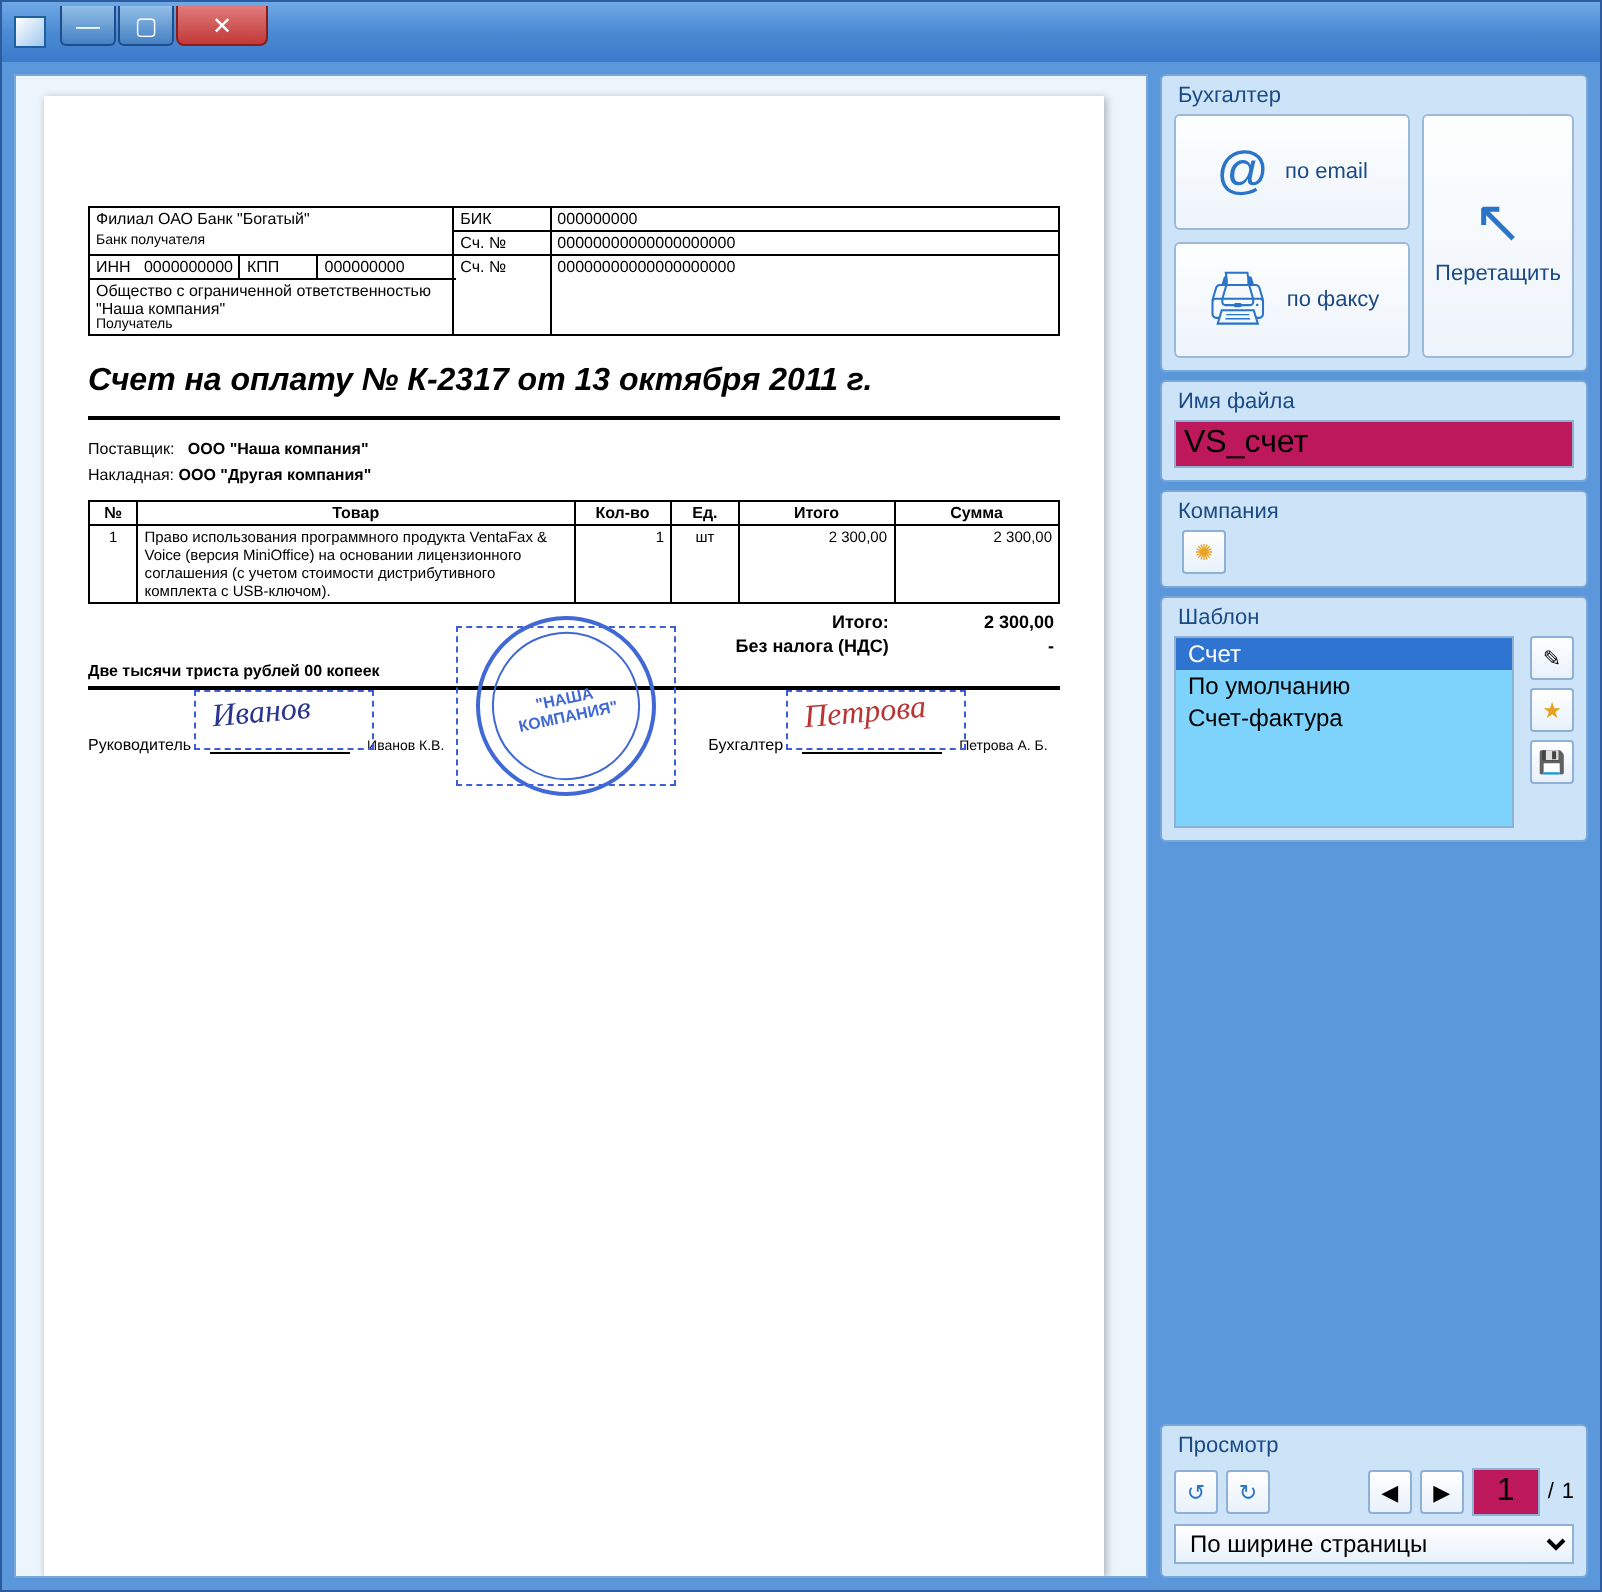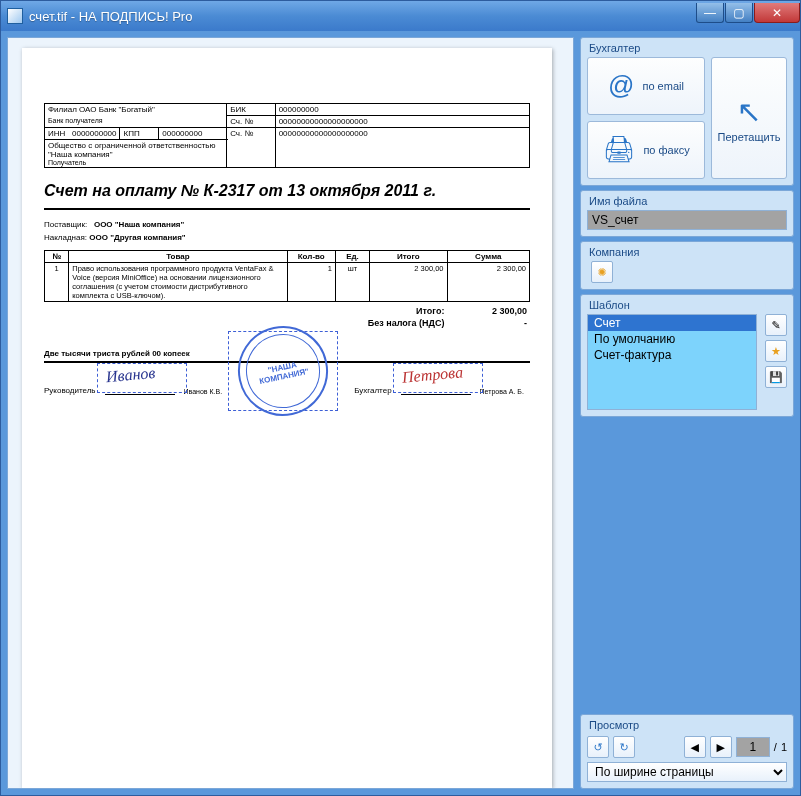--- a/index.html
+++ b/index.html
@@ -79,21 +79,21 @@
 .hline { border-top:2px solid #000; margin:6px 0 8px;}
 .dtitle { font-size:16px; font-weight:bold; margin: 14px 0 8px; font-style: italic;}
 .suprow { font-size:8px; padding: 2px 0;}
 .suprow b{ font-weight:bold;}
 .items th{ text-align:center; font-weight:bold; font-size:8px;}
 .items td{ font-size:7.5px;}
 .rt { text-align:right;}
 .ct { text-align:center;}
 .totrow td{ border:none; font-size:9px;}
 .totbold{ font-weight:bold;}
-.amountwords{ font-size:8px; font-weight:bold; margin-top:20px;}
+.amountwords{ font-size:8px; font-weight:bold; margin-top:2px;}
 .sigline { margin-top:18px; font-size:8px; display:flex; align-items:flex-end; gap:6px;}
 .sigbox {
   border:1.5px dashed #3d5fd6;
   display:inline-block;
   position: relative;
   padding: 4px 8px;
 }
 .sigbox.small { width:90px; height:30px;}
 .sigbox.med { width:110px; height:80px;}
 .sigscribble { position:absolute; top:2px; left:8px; font-family: cursive; font-size:16px; color:#29358f; font-style:italic; transform: rotate(-5deg);}
@@ -129,21 +129,21 @@
   font-size:11px; color:#1a4a86;
   padding:6px 2px;
   min-height:58px;
   cursor:pointer;
 }
 .bigbtn.stack { flex-direction:column; }
 .bigbtn .bicon { font-size:26px; margin-bottom:2px; color:#2a75c7;}
 .bigbtn .brow { display:flex; align-items:center; gap:8px;}
 .lefthalf { display:flex; flex-direction:column; gap:6px; flex:1;}
 .txtinput {
-  width:100%; border:1px solid #8fb1d6; background:#a3a3a3; padding:2px 4px; font-size:12px; color:#000;
+  width:100%; border:1px solid #8fb1d6; background:#be185d; padding:2px 4px; font-size:16px; color:#000;
 }
 .combo { display:flex; }
 .combo select {
   flex:1; border:1px solid #8fb1d6; background:linear-gradient(#fff,#e8f1fb); padding:1px 3px; font-size:12px;
 }
 .sqbtn {
   width:22px; height:22px; margin-left:4px;
   border:1px solid #8fb1d6; background:linear-gradient(#fff,#e8f1fb);
   display:flex;align-items:center;justify-content:center; cursor:pointer;
   border-radius:2px;
@@ -160,21 +160,20 @@
 .viewer-ctrls .sqbtn{ margin-left:0;}
 .pgnum { width:34px; text-align:center;}
 .gap { flex:1; }
 </style>
 </head>
 <body>
 
 <div class="window">
   <div class="titlebar">
     <div class="app-icon"></div>
-    <div class="title-text">счет.tif - НА ПОДПИСЬ! Pro</div>
     <div class="winbtns">
       <div class="winbtn min">—</div>
       <div class="winbtn max">▢</div>
       <div class="winbtn close">✕</div>
     </div>
   </div>
 
   <div class="content">
     <div class="docpane">
       <div class="docpage">

